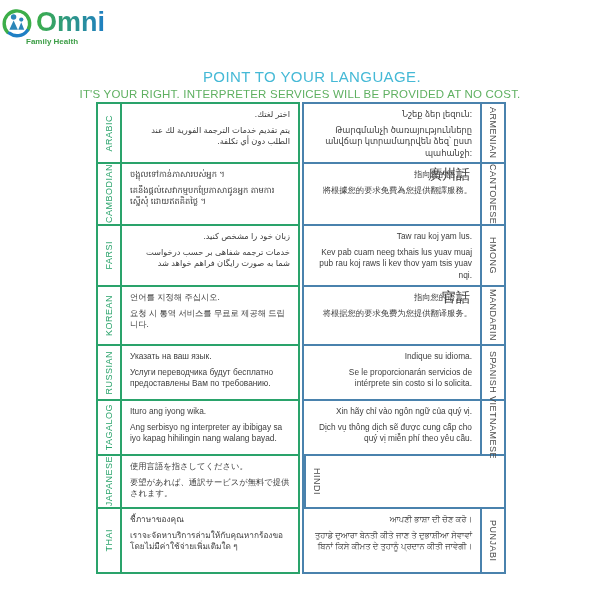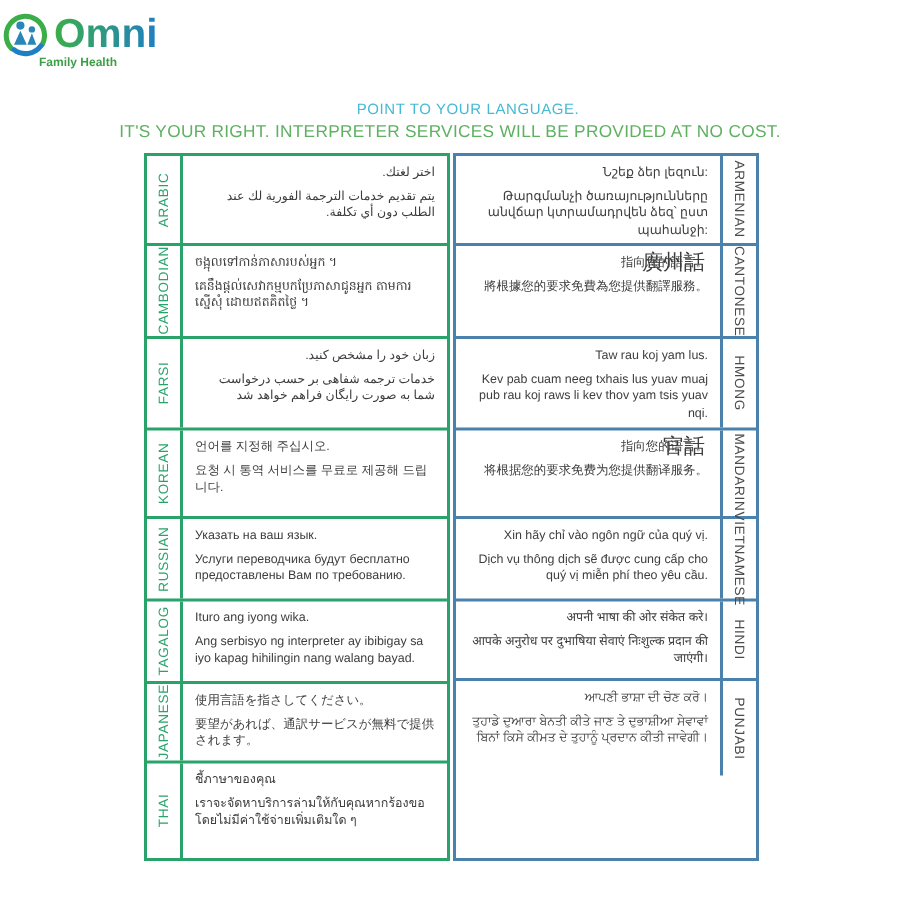--- a/index.html
+++ b/index.html
@@ -12,21 +12,21 @@
   .logo-row{display:flex;align-items:flex-end;gap:2px;}
   .logo-icon{width:34px;height:34px;margin-bottom:-4px;}
   .logo-name{
     font-size:27px;font-weight:bold;letter-spacing:0px;line-height:1;
     background:linear-gradient(90deg,#3cae49,#1f7fc4);
     -webkit-background-clip:text;background-clip:text;color:#2b8fb5;-webkit-text-fill-color:transparent;
   }
   .logo-tagline{font-size:8px;font-weight:bold;color:#3d9e47;margin-top:1px;margin-left:26px;}
   
   .header{position:absolute;top:68px;left:0;width:600px;text-align:center;line-height:1.25;}
-  .header-line1{font-size:10px;letter-spacing:.4px;color:#45b9d6;padding-left:24px;}
+  .header-line1{font-size:15px;letter-spacing:.4px;color:#45b9d6;padding-left:24px;}
   .header-line2{font-size:11.5px;letter-spacing:.2px;color:#5fb061;}
   
   .tables{position:absolute;left:96px;top:102px;width:410px;display:flex;}
   .ltable{width:204px;border:2px solid #2aa36b;box-sizing:border-box;margin-right:2px;}
   .rtable{width:204px;border:2px solid #4a82ad;box-sizing:border-box;text-align:right;}
   .lrow,.rrow{display:flex;box-sizing:border-box;}
   .lrow{border-bottom:2px solid #2aa36b;}
   .rrow{border-bottom:2px solid #4a82ad;}
   .lrow:last-child,.rrow:last-child{border-bottom:none;}
   .r1{height:60px}.r2{height:62px}.r3{height:61px}.r4{height:59px}
@@ -197,36 +197,41 @@
         <div class="cell">
           <span class="badge">官話</span>
           <p>指向您的语言。</p>
           <p>将根据您的要求免费为您提供翻译服务。</p>
         </div>
         <div class="rlabel">
             <span>MANDARIN</span>
           </div>
       </div>
 
+      <div class="rrow r5">
+        <div class="cell">
+          <p>Indique su idioma.</p>
+          <p>Se le proporcionarán servicios de intérprete sin costo si lo solicita.</p>
+        </div>
+        <div class="rlabel">
+            <span>SPANISH</span>
+          </div>
+      </div>
 
       <div class="rrow r6">
         <div class="cell">
           <p>Xin hãy chỉ vào ngôn ngữ của quý vị.</p>
           <p>Dịch vụ thông dịch sẽ được cung cấp cho quý vị miễn phí theo yêu cầu.</p>
         </div>
         <div class="rlabel">
             <span>VIETNAMESE</span>
           </div>
       </div>
 
       <div class="rrow r7">
-        <div class="cell">
-          <p>अपनी भाषा की ओर संकेत करे।</p>
-          <p>आपके अनुरोध पर दुभाषिया सेवाएं निःशुल्क प्रदान की जाएंगी।</p>
-        </div>
         <div class="rlabel">
             <span>HINDI</span>
           </div>
       </div>
 
       <div class="rrow r8">
         <div class="cell">
           <p>ਆਪਣੀ ਭਾਸ਼ਾ ਦੀ ਚੋਣ ਕਰੋ।</p>
           <p>ਤੁਹਾਡੇ ਦੁਆਰਾ ਬੇਨਤੀ ਕੀਤੇ ਜਾਣ ਤੇ ਦੁਭਾਸ਼ੀਆ ਸੇਵਾਵਾਂ ਬਿਨਾਂ ਕਿਸੇ ਕੀਮਤ ਦੇ ਤੁਹਾਨੂੰ ਪ੍ਰਦਾਨ ਕੀਤੀ ਜਾਵੇਗੀ।</p>
         </div>

